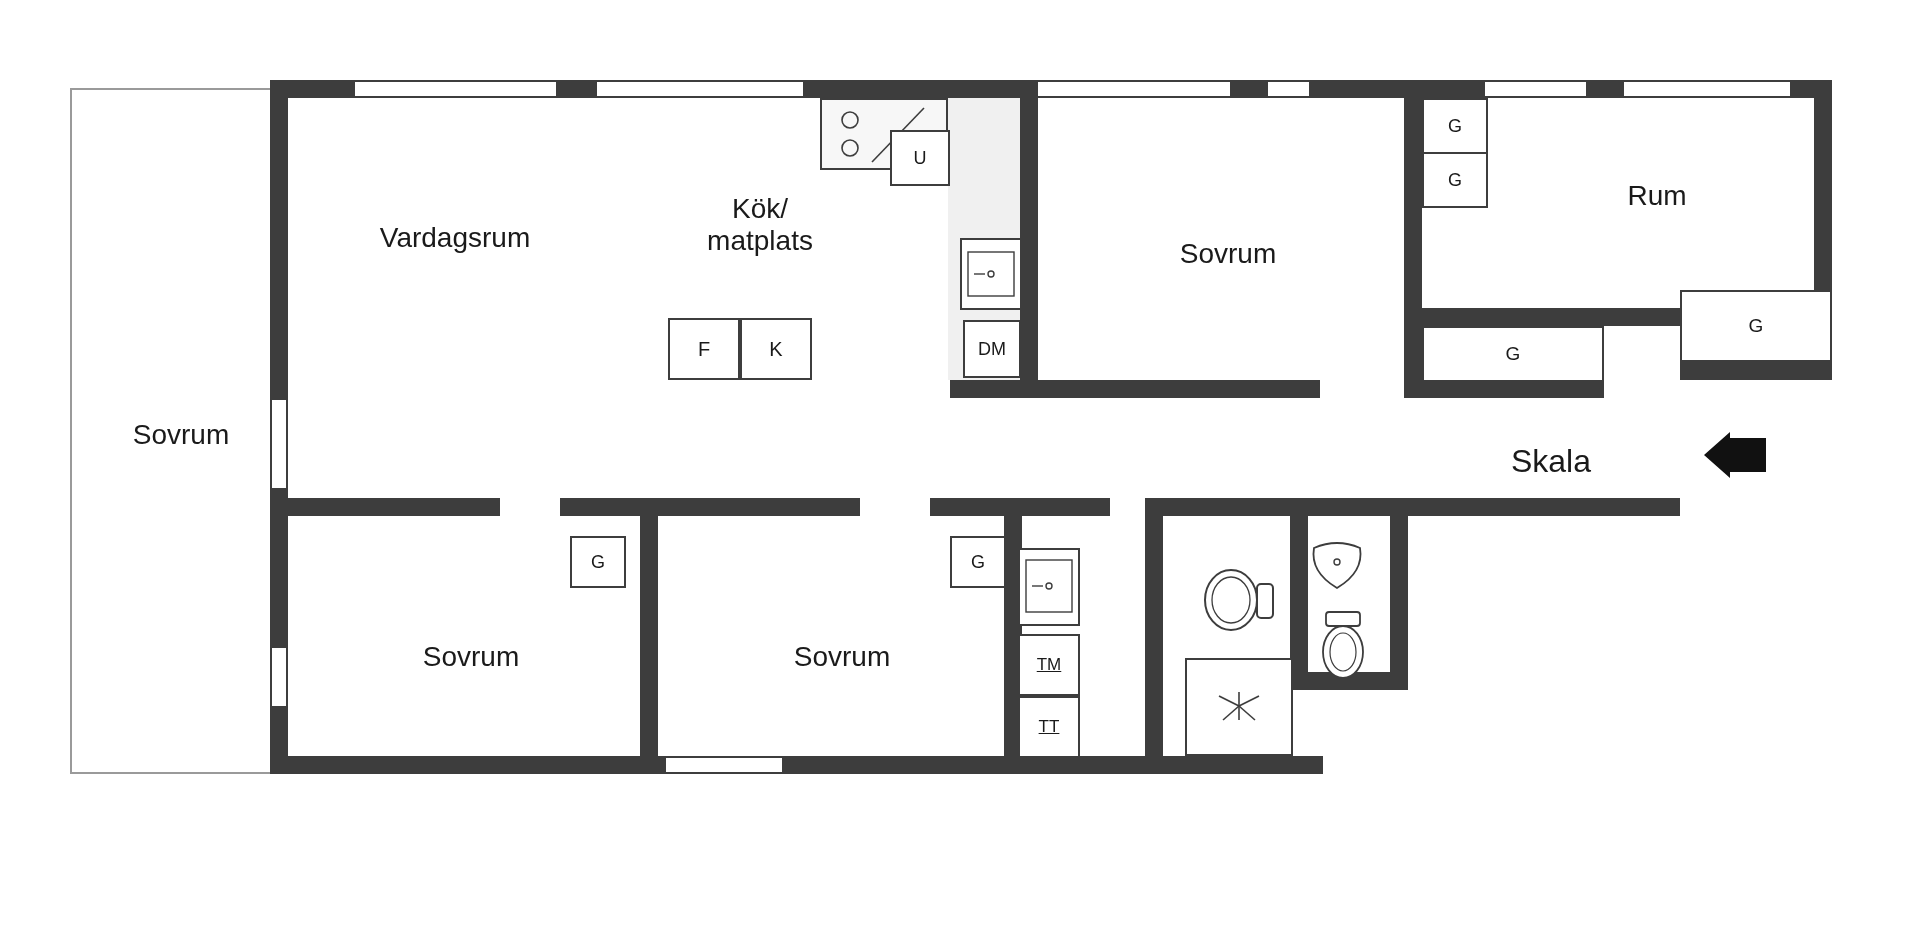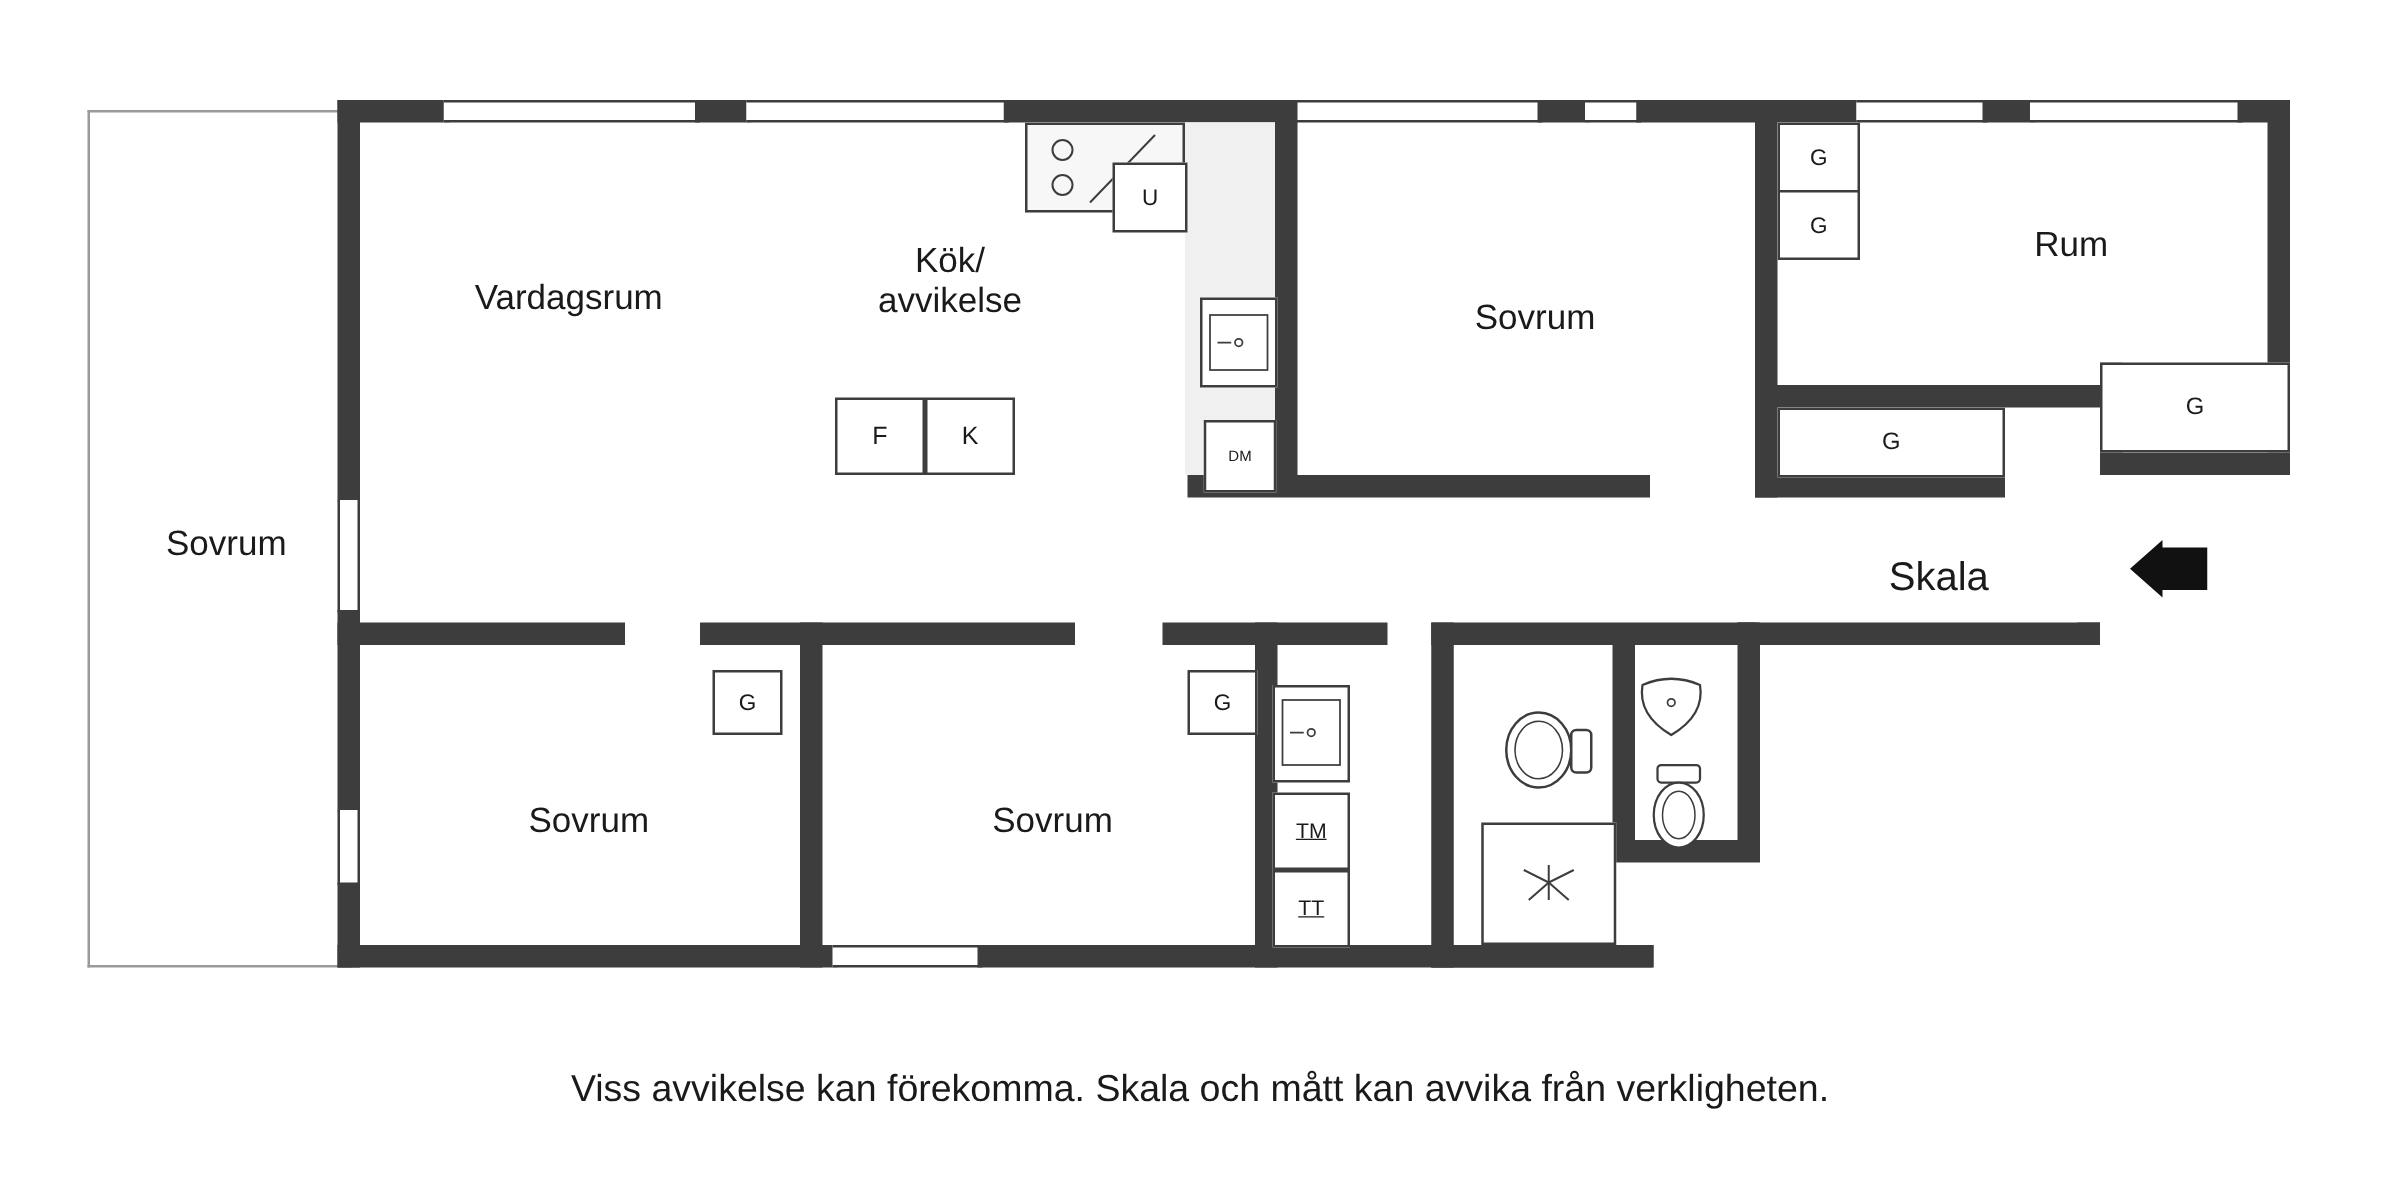--- a/index.html
+++ b/index.html
@@ -161,21 +161,21 @@
   </svg>
   <div class="box" style="left:890px; top:130px; width:60px; height:56px; font-size:18px;">U</div>
 
   <div class="box" style="left:960px; top:238px; width:62px; height:72px; background:#ffffff;"></div>
   <svg class="fixture" style="left:960px; top:238px;" width="62" height="72" viewBox="0 0 62 72">
     <rect x="8" y="14" width="46" height="44" fill="none" stroke="#3d3d3d" stroke-width="1.4"></rect>
     <circle cx="31" cy="36" r="3" fill="none" stroke="#3d3d3d" stroke-width="1.4"></circle>
     <line x1="14" y1="36" x2="25" y2="36" stroke="#3d3d3d" stroke-width="1.4"></line>
   </svg>
 
-  <div class="box" style="left:963px; top:336px; width:58px; height:58px; font-size:12px;">DM</div>
+  <div class="box" style="left:963px; top:320px; width:58px; height:58px; font-size:18px;">DM</div>
 
   <div class="box" style="left:668px; top:318px; width:72px; height:62px; font-size:20px;">F</div>
   <div class="box" style="left:740px; top:318px; width:72px; height:62px; font-size:20px;">K</div>
 
   <div class="box" style="left:1422px; top:98px; width:66px; height:56px; font-size:18px;">G</div>
   <div class="box" style="left:1422px; top:152px; width:66px; height:56px; font-size:18px;">G</div>
   <div class="box" style="left:1680px; top:290px; width:152px; height:72px; font-size:19px;">G</div>
   <div class="box" style="left:1422px; top:326px; width:182px; height:56px; font-size:19px;">G</div>
   <div class="box" style="left:570px; top:536px; width:56px; height:52px; font-size:18px;">G</div>
   <div class="box" style="left:950px; top:536px; width:56px; height:52px; font-size:18px;">G</div>
@@ -211,26 +211,25 @@
   </svg>
   <svg class="fixture" style="left:1312px; top:608px;" width="62" height="80" viewBox="0 0 62 80">
     <rect x="14" y="4" width="34" height="14" rx="3" fill="#ffffff" stroke="#3d3d3d" stroke-width="1.8"></rect>
     <ellipse cx="31" cy="44" rx="20" ry="26" fill="#ffffff" stroke="#3d3d3d" stroke-width="1.8"></ellipse>
     <ellipse cx="31" cy="44" rx="13" ry="19" fill="none" stroke="#3d3d3d" stroke-width="1.2"></ellipse>
   </svg>
 
   <div class="room-label" style="left:181px; top:435px;">Sovrum</div>
   <div class="room-label" style="left:455px; top:238px;">Vardagsrum</div>
   <div class="room-label" style="left:760px; top:225px;">Kök/
-avvikelse</div>
+matplats</div>
   <div class="room-label" style="left:1228px; top:254px;">Sovrum</div>
   <div class="room-label" style="left:1657px; top:196px;">Rum</div>
   <div class="room-label big" style="left:1551px; top:461px;">Skala</div>
   <div class="room-label" style="left:471px; top:657px;">Sovrum</div>
   <div class="room-label" style="left:842px; top:657px;">Sovrum</div>
 
   <svg class="arrow" style="left:1700px; top:432px;" width="66" height="46" viewBox="0 0 66 46">
     <path d="M66 6 L66 40 L30 40 L30 46 L4 23 L30 0 L30 6 Z" fill="#111111"></path>
   </svg>
 
-  <div class="caption" style="top:855px;">Viss avvikelse kan förekomma. Skala och mått kan avvika från verkligheten.</div>
 
 </div>
 
 </body></html>

